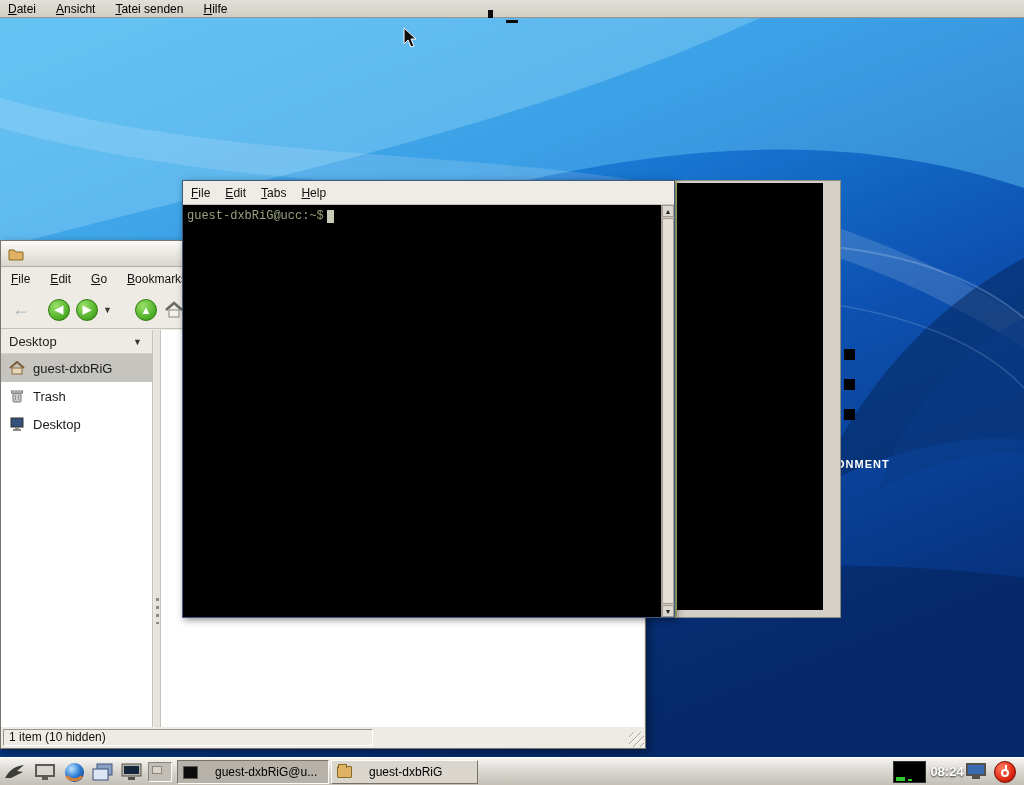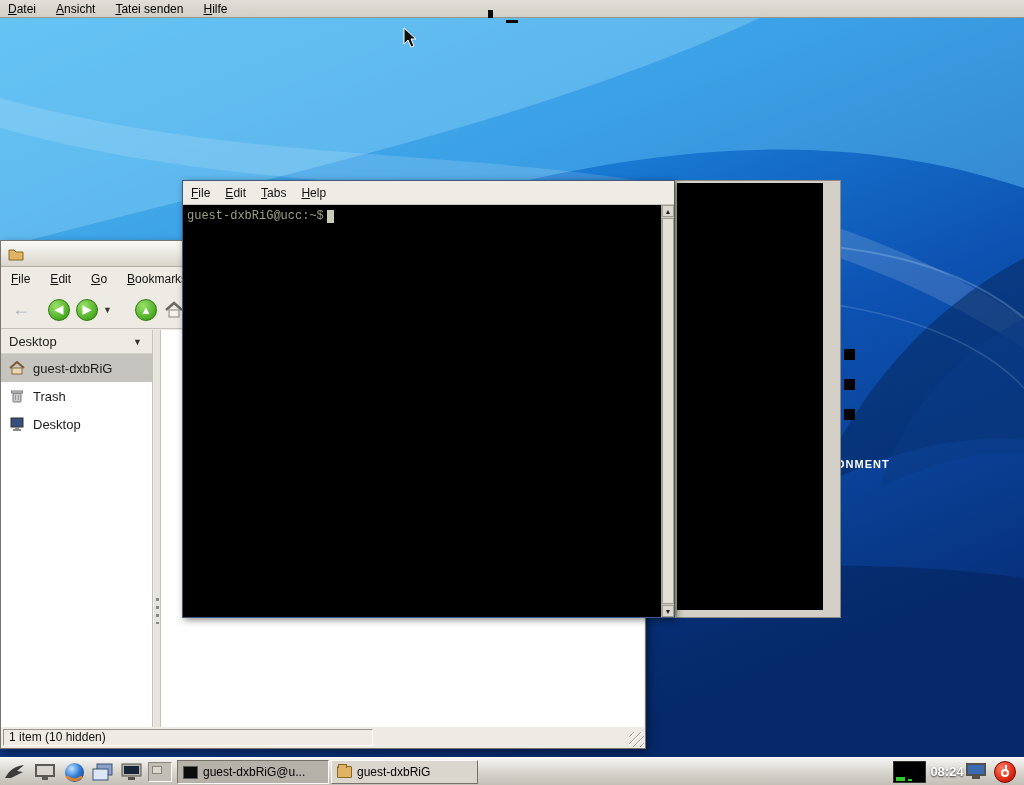--- a/index.html
+++ b/index.html
@@ -80,21 +80,21 @@
   .scroll-thumb { position:absolute; left:0; top:13px; bottom:13px; width:12px; background:#e4e0d8;
     border:1px solid #a09c94; }
 
   
   .taskbar { position:absolute; left:0; top:757px; width:1024px; height:28px;
     background:linear-gradient(#f6f5f2,#d6d3cc 55%,#c4c0b8); border-top:1px solid #ffffff; z-index:30; }
   .launcher { position:absolute; top:3px; width:24px; height:22px; display:flex; align-items:center; justify-content:center; }
   .pager { position:absolute; left:148px; top:4px; width:24px; height:20px; background:#c2beb6;
     border:1px solid; border-color:#8a867e #fbfaf7 #fbfaf7 #8a867e; }
   .pager-win { position:absolute; left:3px; top:3px; width:10px; height:8px; background:#dad6ce; border:1px solid #8a867e; }
-  .task { position:absolute; top:2px; height:24px; display:flex; align-items:center; gap:5px;
+  .task { position:absolute; top:2px; height:24px; display:flex; align-items:center; gap:17px;
     padding:0 5px; font-size:12px; color:#000; overflow:hidden; white-space:nowrap; }
   .task.pressed { background:#b6b2aa; border:1px solid; border-color:#767269 #fbfaf7 #fbfaf7 #767269; }
   .task.raised  { background:#dad6ce; border:1px solid; border-color:#fbfaf7 #767269 #767269 #fbfaf7; }
   .task-label { overflow:hidden; text-overflow:clip; }
   .mini-term { width:15px; height:13px; background:#0c0c0c; border:1px solid #5a5a56; flex:0 0 auto; }
   .mini-folder { width:15px; height:12px; background:#e0b264; border:1px solid #8a6a28; border-radius:1px; position:relative; flex:0 0 auto; }
   .mini-folder::before { content:""; position:absolute; left:0; top:-3px; width:7px; height:3px; background:#e0b264; border:1px solid #8a6a28; border-bottom:none; }
 
   .cpu { position:absolute; left:893px; top:3px; width:33px; height:22px; background:#000; border:1px solid #333; }
   .cpu-a1 { position:absolute; left:2px; bottom:1px; width:9px; height:4px; background:#2ecc2e; }

